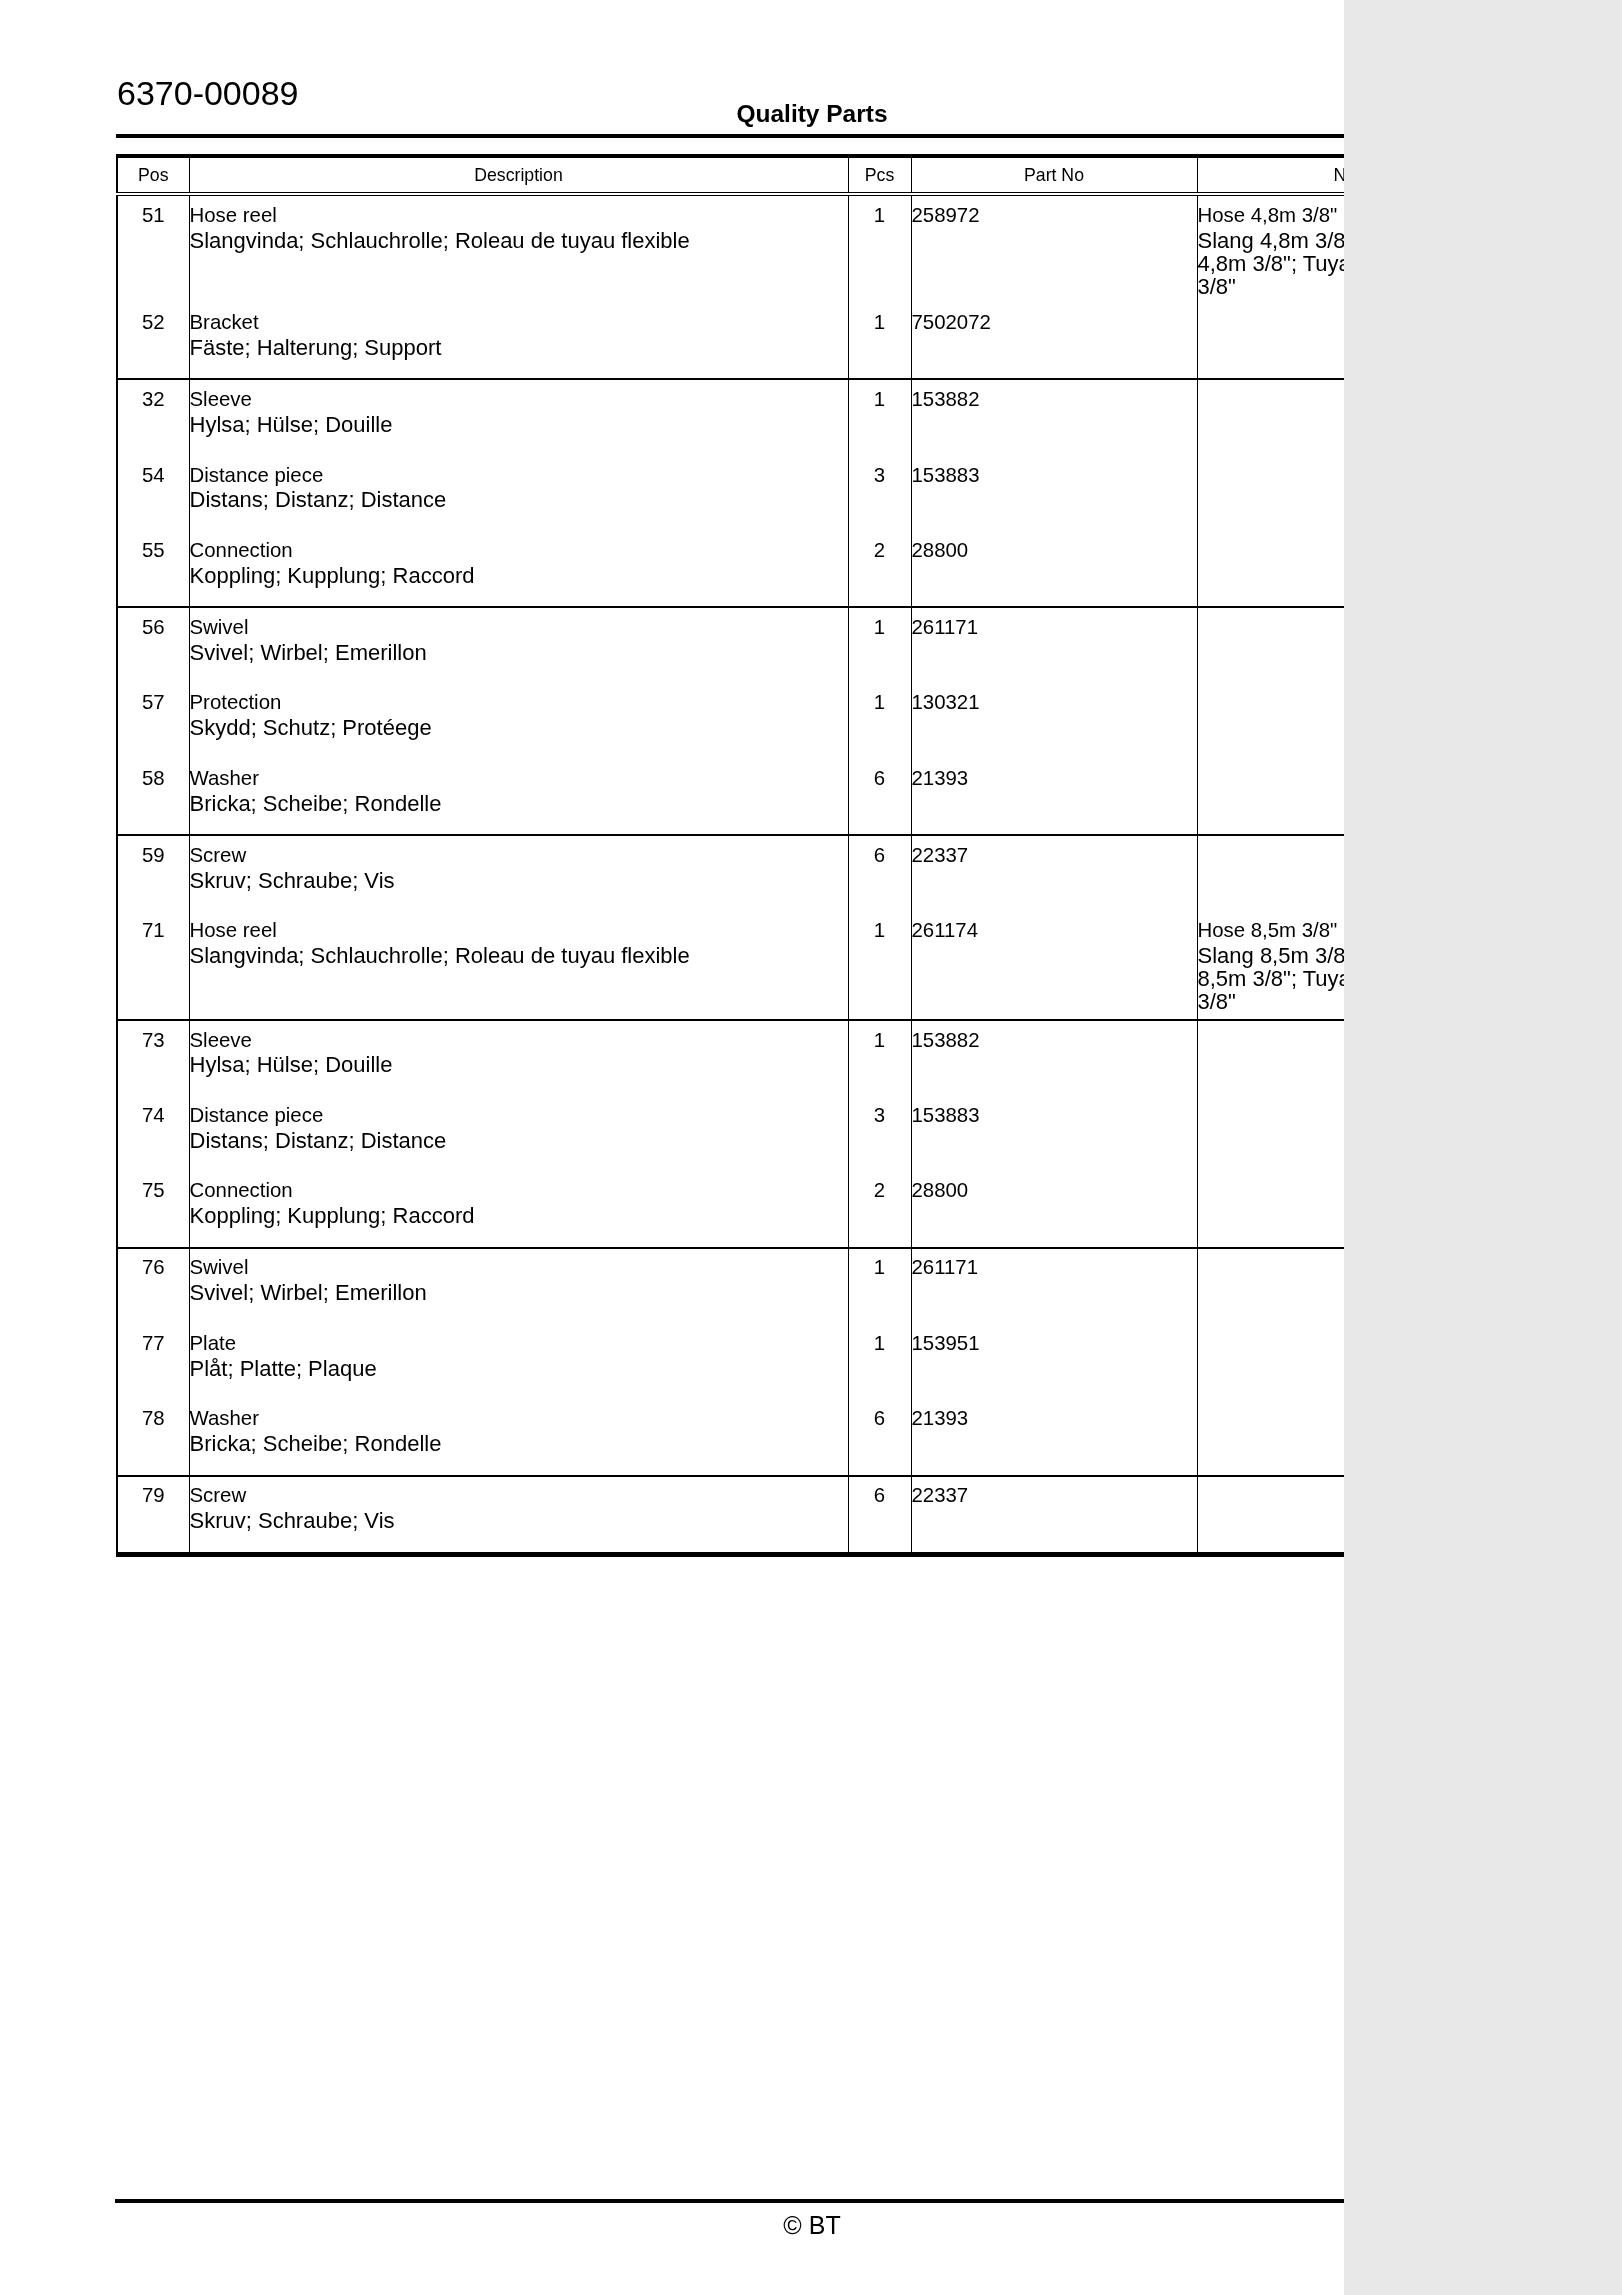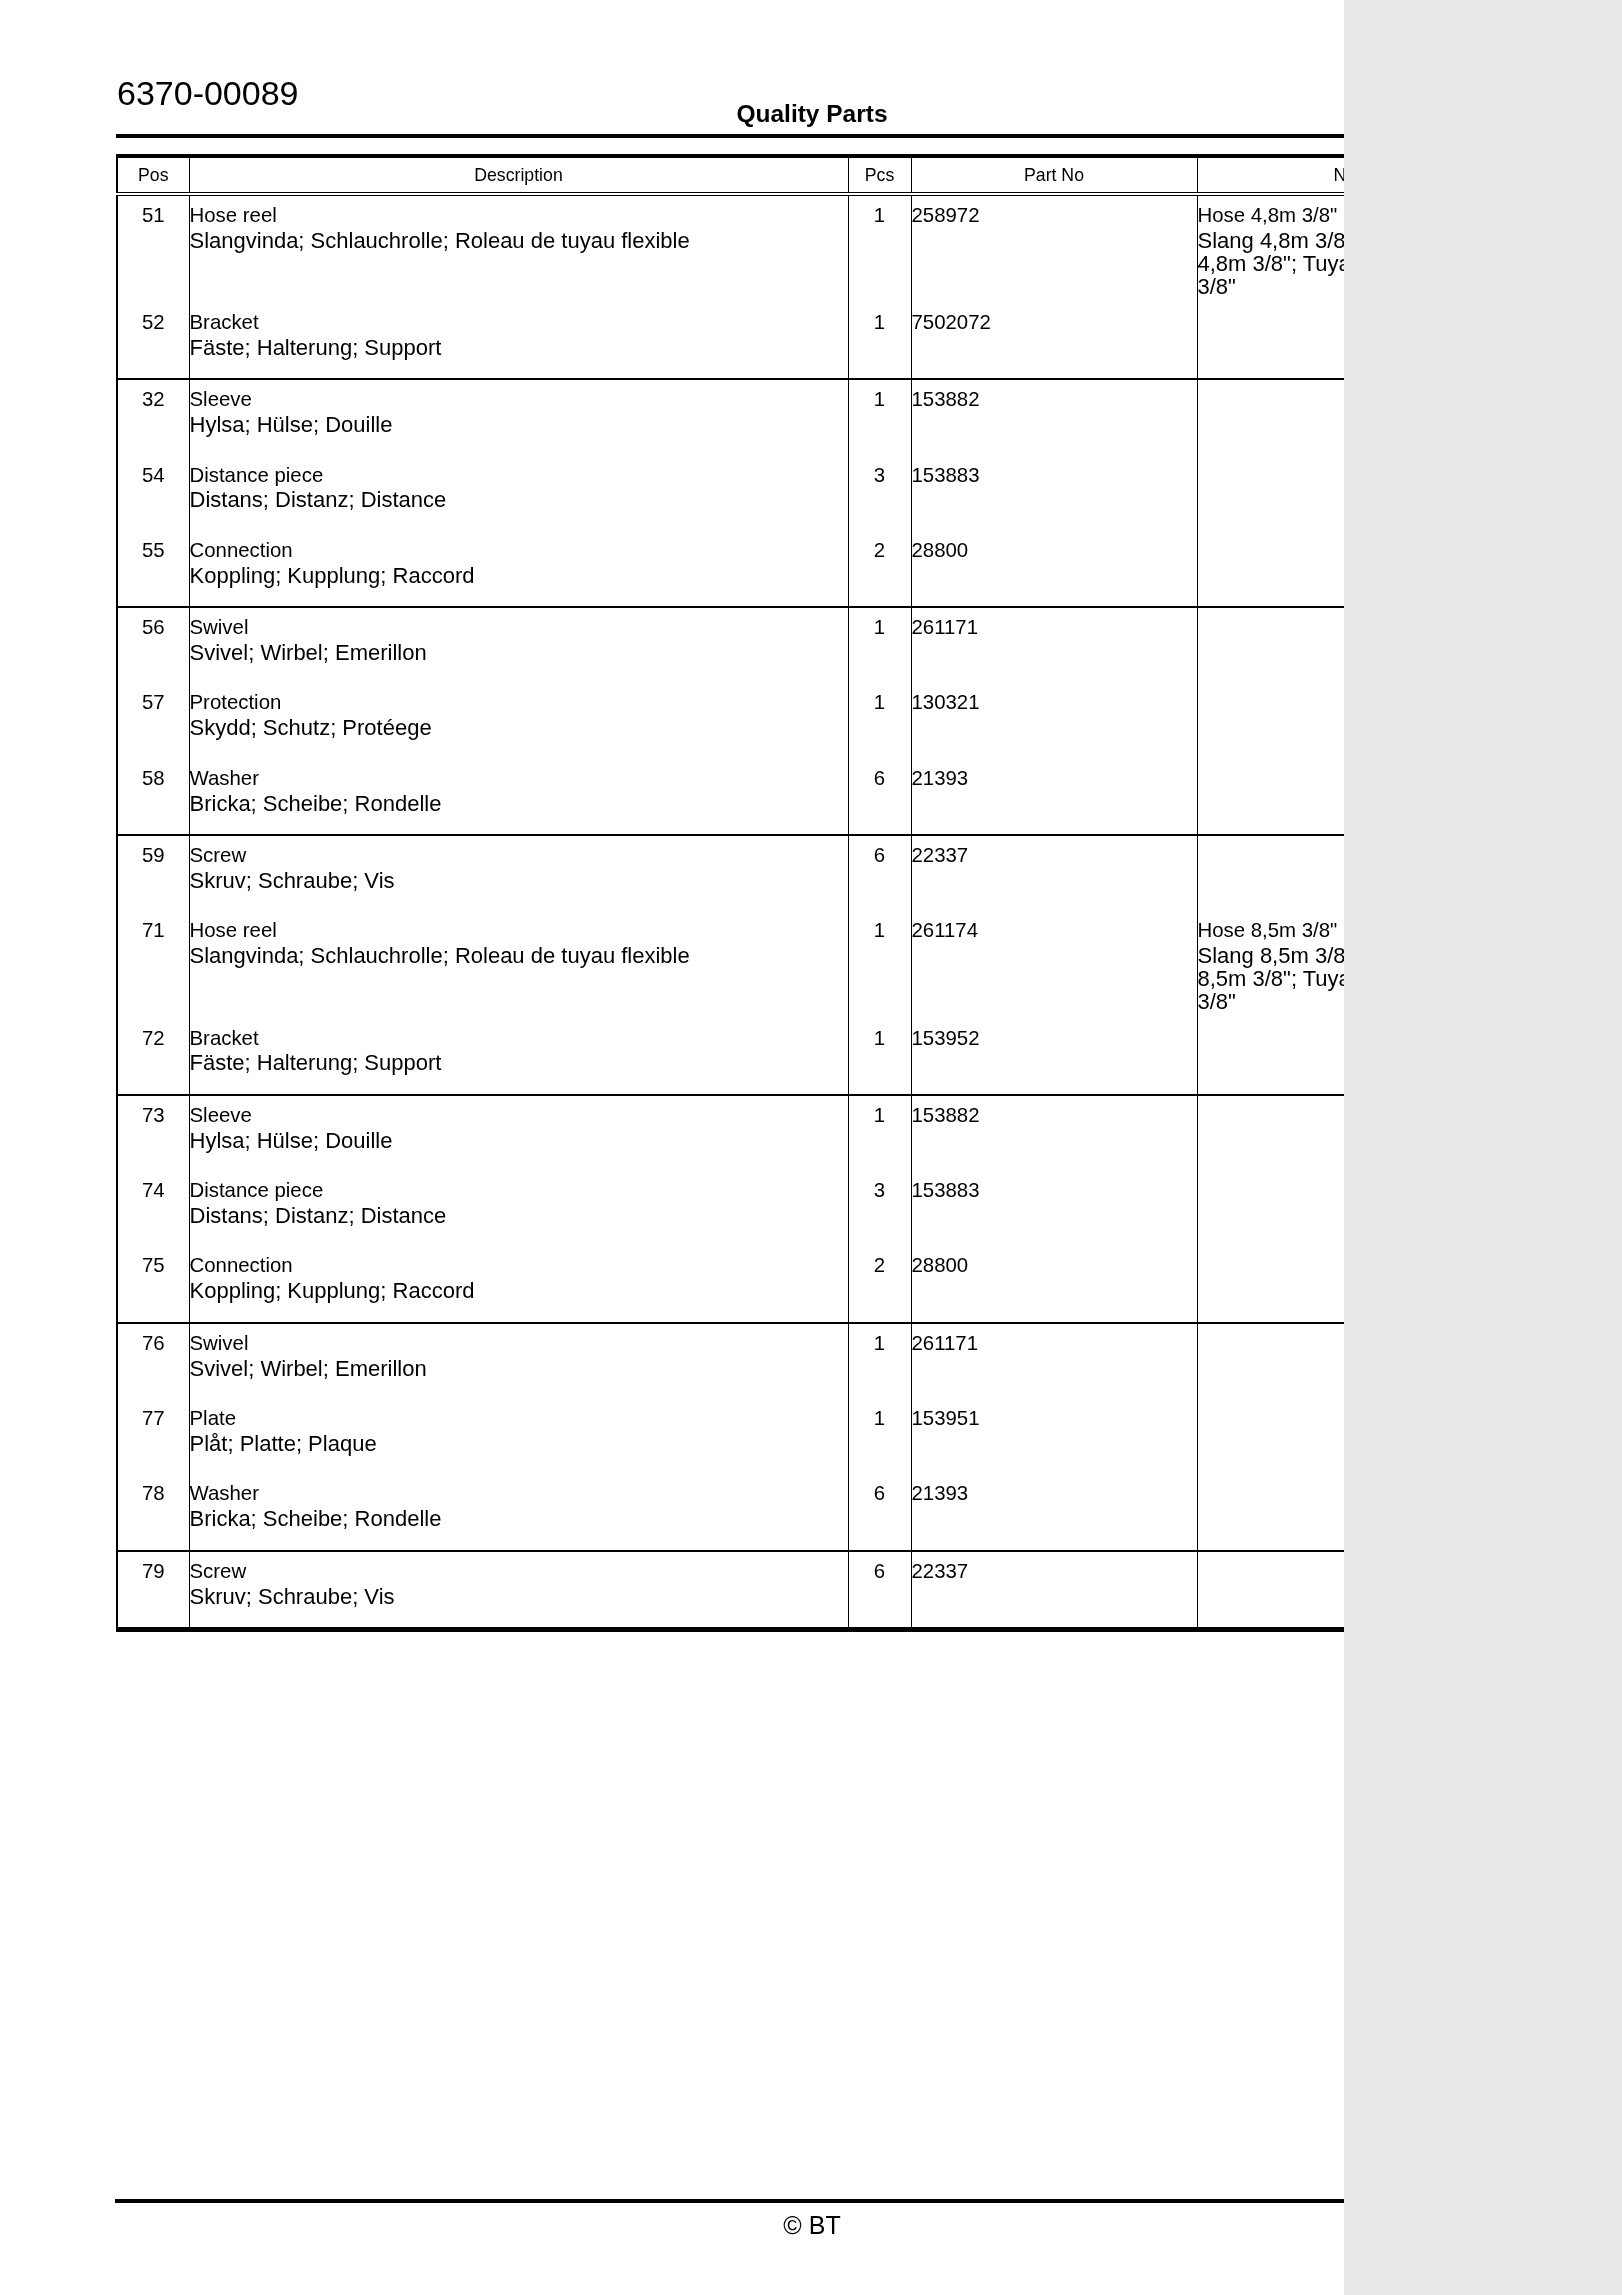--- a/index.html
+++ b/index.html
@@ -277,39 +277,20 @@
         <div class="main">1</div>
       </td>
       <td class="c-part">
         <div class="main">261174</div>
       </td>
       <td class="c-note">
         <div class="main">Hose 8,5m 3/8"</div>
         <div class="sub">Slang 8,5m 3/8"; Schlauch 8,5m 3/8"; Tuyau flexible 8,5m 3/8"</div>
       </td>
     </tr>
-        <tr>
-      <td class="c-pos">
-        <div class="main">72</div>
-      </td>
-      <td class="c-desc">
-        <div class="main">Bracket</div>
-        <div class="sub">Fäste; Halterung; Support</div>
-      </td>
-      <td class="c-pcs">
-        <div class="main">1</div>
-      </td>
-      <td class="c-part">
-        <div class="main">153952</div>
-      </td>
-      <td class="c-note">
-        
-        
-      </td>
-    </tr>
       </tbody>
       <tbody class="group">
         <tr>
       <td class="c-pos">
         <div class="main">73</div>
       </td>
       <td class="c-desc">
         <div class="main">Sleeve</div>
         <div class="sub">Hylsa; Hülse; Douille</div>
       </td>

